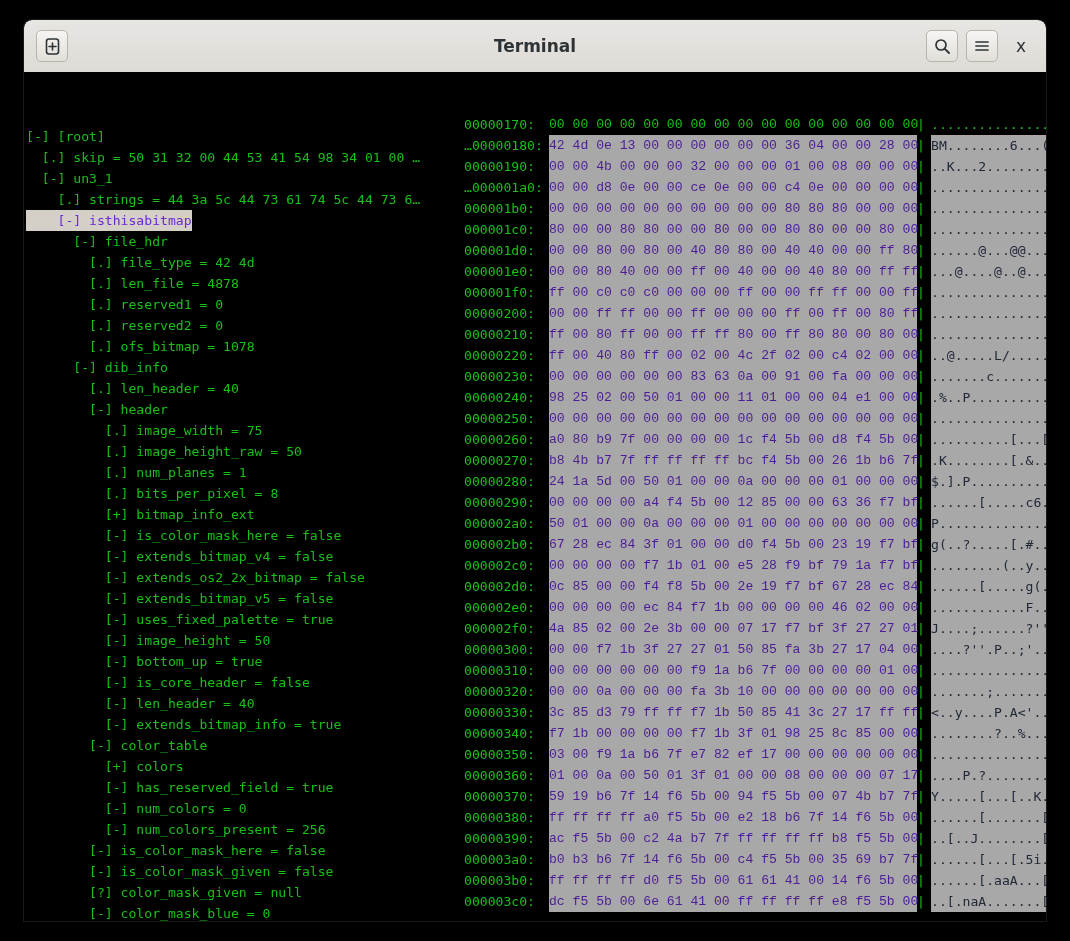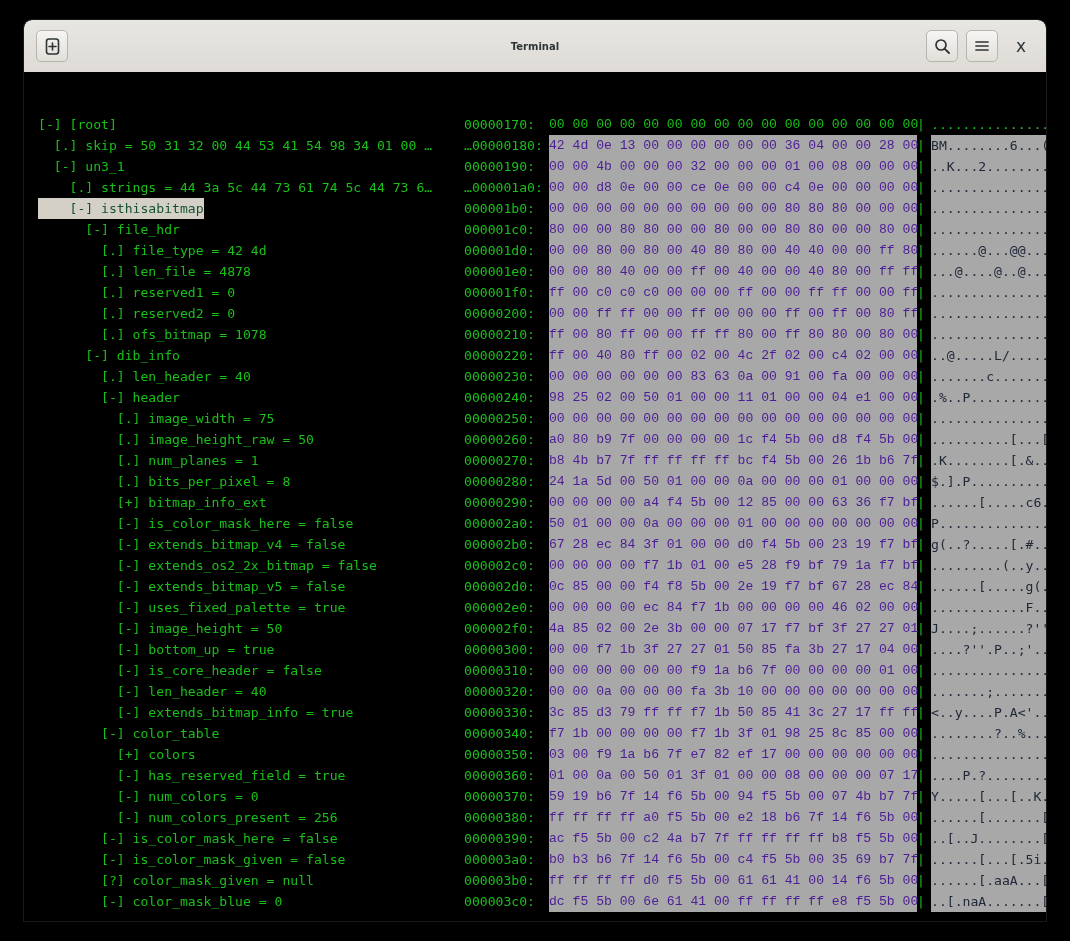--- a/index.html
+++ b/index.html
@@ -21,21 +21,21 @@
   #titlebar{
     position:relative;height:52px;width:100%;
     background:linear-gradient(to bottom,#e8e6e3,#dedbd6);
     border-bottom:1px solid #bfbcb6;
     border-radius:8px 8px 0 0;
     display:flex;align-items:center;
   }
   .tb-title{
     position:absolute;left:0;right:0;text-align:center;
     font-family:"DejaVu Sans","Liberation Sans",sans-serif;
-    font-size:10px;font-weight:bold;color:#2e3436;
+    font-size:17px;font-weight:bold;color:#2e3436;
     pointer-events:none;
   }
   .tb-btn{
     width:32px;height:32px;border:1px solid #b8b5af;border-radius:5px;
     background:linear-gradient(to bottom,#f6f5f3,#e2dfd9);
     display:flex;align-items:center;justify-content:center;
     cursor:pointer;box-sizing:border-box;
   }
   #newtab-btn{margin-left:12px;}
   .tb-right{position:absolute;right:0;display:flex;align-items:center;gap:8px;padding-right:10px;}
@@ -51,25 +51,25 @@
     background:#000000;
     color:#18c018;
     font-size:13.1px;
     line-height:21px;
     white-space:pre;
     overflow:hidden;
   }
   .row{height:21px;position:relative;}
   
   .tree-cell{
-    position:absolute;left:2px;top:0;width:440px;height:21px;
-    overflow:hidden;color:#18c018;margin-left:12px;
+    position:absolute;left:2px;top:12px;width:440px;height:21px;
+    overflow:hidden;color:#18c018;
   }
   .tree-txt{display:inline-block;}
-  .tree-txt.sel{background:#d4d0c8;color:#14532d;}
+  .tree-txt.sel{background:#d4d0c8;color:#6d28d9;}
   
   .ofs{
     position:absolute;left:440px;top:0;width:78px;text-align:left;
     color:#18c018;
   }
   
   .hex{
     position:absolute;left:525px;top:0;width:368px;
     color:#18c018;letter-spacing:0px;font-family:Liberation Mono, monospace;
   }

